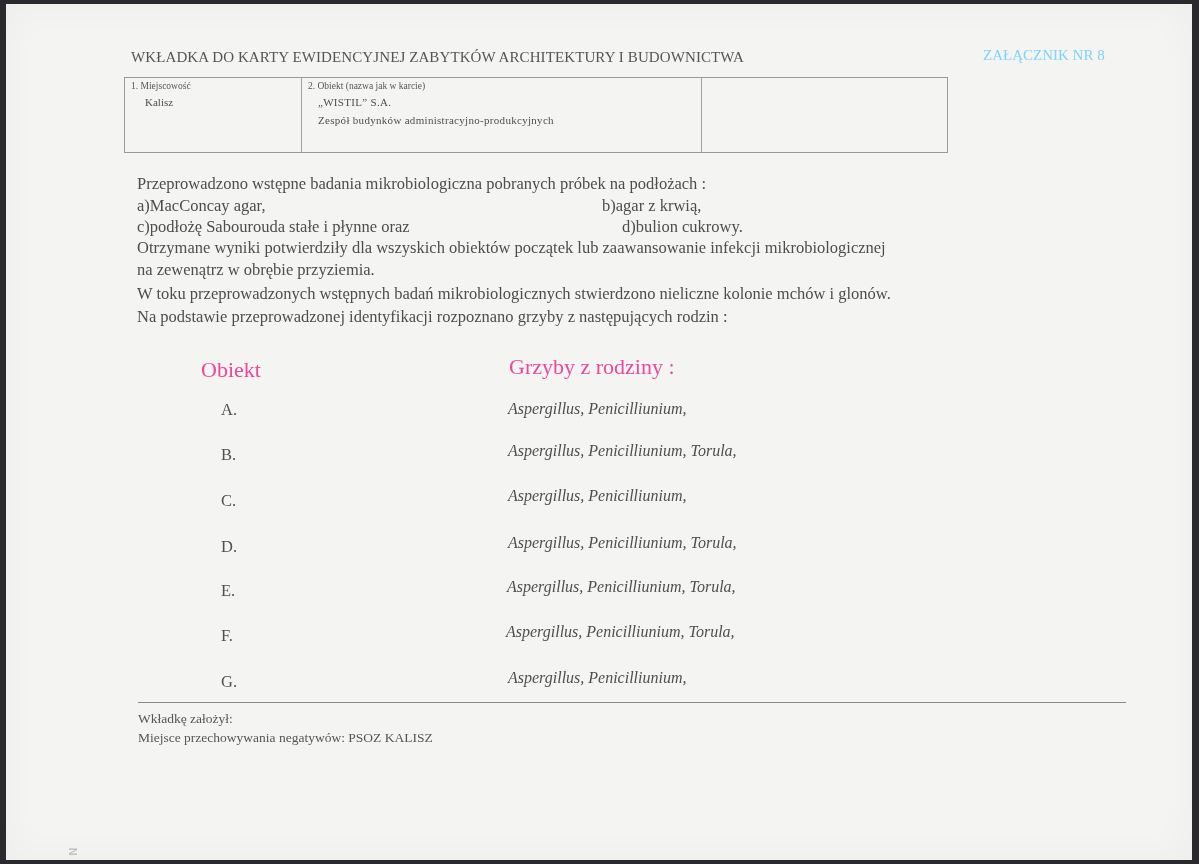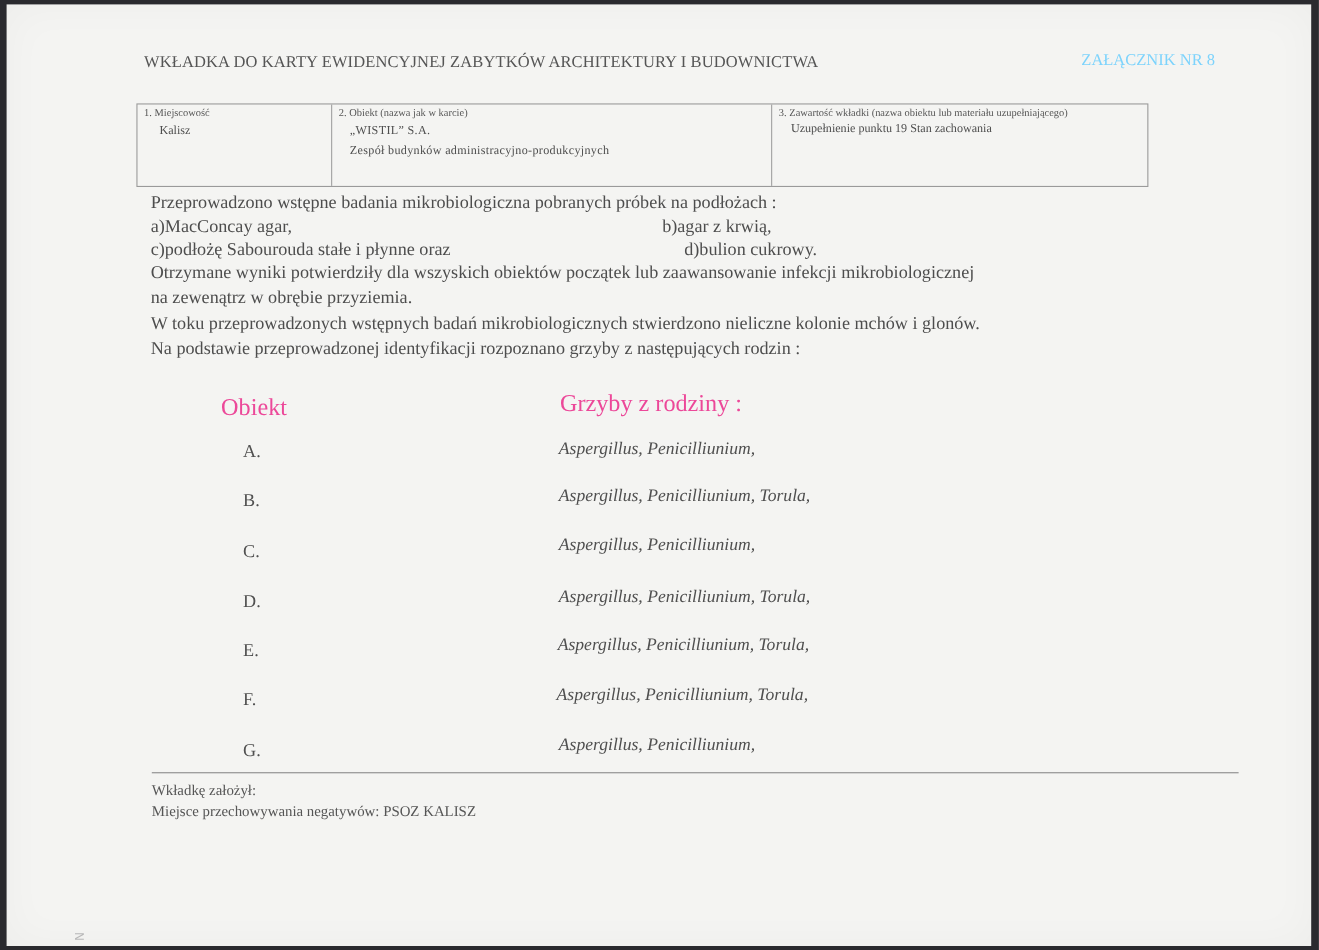--- a/index.html
+++ b/index.html
@@ -33,22 +33,22 @@
       color: #555;
     }
     .annex {
       left: 983px; top: 47px;
       font-size: 15px;
       color: #7dd3fc;
     }
 
     .header-table {
       position: absolute;
-      left: 124px; top: 94px;
-      width: 920px; height: 76px;
+      left: 124px; top: 77px;
+      width: 824px; height: 76px;
       border: 1px solid #9a9a9a;
       box-sizing: border-box;
     }
     .cell {
       position: absolute;
       top: 0; bottom: 0;
       box-sizing: border-box;
     }
     .cell-1 { left: 0; width: 177px; border-right: 1px solid #a0a0a0; }
     .cell-2 { left: 177px; width: 400px; border-right: 1px solid #a0a0a0; }
@@ -121,24 +121,20 @@
     <span class="cell-label">1. Miejscowość</span>
     <span class="cell-value">Kalisz</span>
   </div>
   <div class="cell cell-2">
     <span class="cell-label">2. Obiekt (nazwa jak w karcie)</span>
     <div class="cell-value">
       <div>„WISTIL”  S.A.</div>
       <div>Zespół budynków administracyjno-produkcyjnych</div>
     </div>
   </div>
-  <div class="cell cell-3">
-    <span class="cell-label">3. Zawartość wkładki (nazwa obiektu lub materiału uzupełniającego)</span>
-    <span class="cell-value">Uzupełnienie punktu 19 Stan zachowania</span>
-  </div>
 </div>
 
 <div class="abs para" style="left:137px; top:173px;">Przeprowadzono wstępne badania mikrobiologiczna pobranych próbek na podłożach  :</div>
 <div class="abs para" style="left:137px; top:195px;">a)MacConcay agar,</div>
 <div class="abs para" style="left:602px; top:195px;">b)agar z krwią,</div>
 <div class="abs para" style="left:137px; top:216px;">c)podłożę Sabourouda stałe i płynne oraz</div>
 <div class="abs para" style="left:622px; top:216px;">d)bulion cukrowy.</div>
 <div class="abs para" style="left:137px; top:237px;">Otrzymane wyniki potwierdziły dla wszyskich obiektów początek lub zaawansowanie  infekcji mikrobiologicznej</div>
 <div class="abs para" style="left:137px; top:259px;">na zewenątrz w obrębie przyziemia.</div>
 <div class="abs para" style="left:137px; top:283px;">W toku przeprowadzonych wstępnych badań mikrobiologicznych stwierdzono nieliczne kolonie mchów i glonów.</div>

